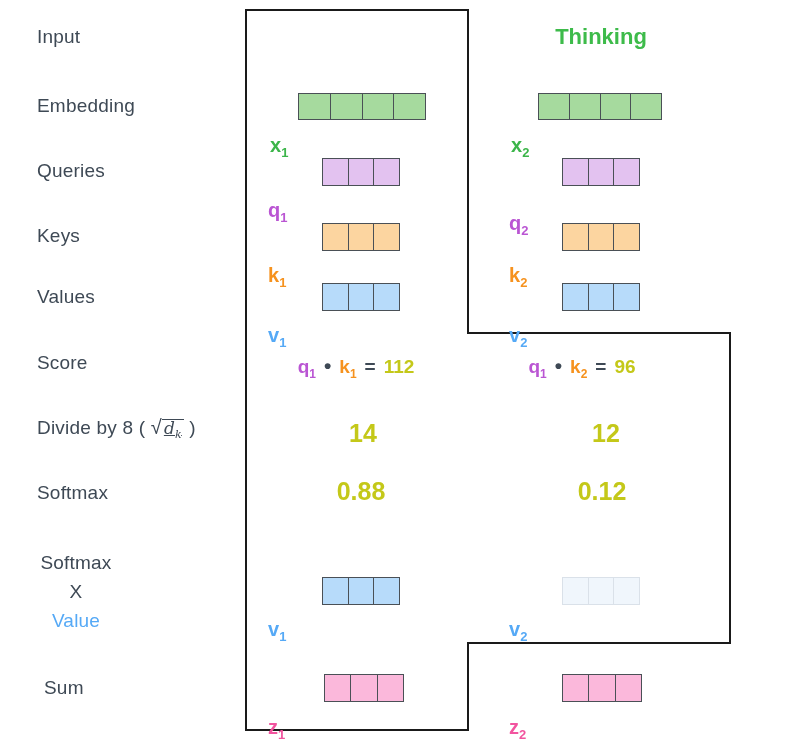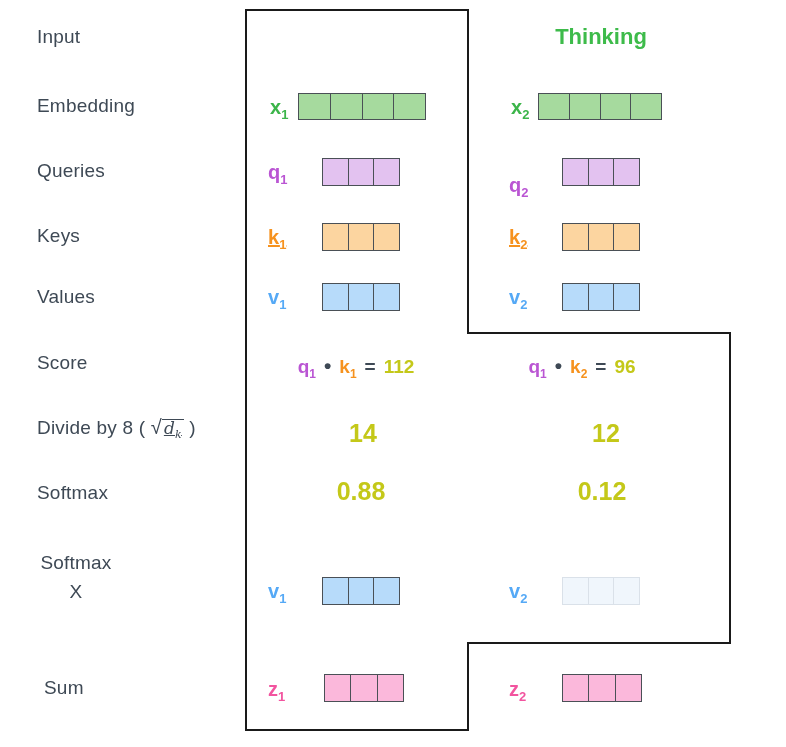--- a/index.html
+++ b/index.html
@@ -30,25 +30,26 @@
   
   .col-header {
     position:absolute; transform:translateX(-50%); color:var(--header-green);
     font-weight:700; font-size:22px; white-space:nowrap;
   }
 
   
   .vlabel {
     position:absolute; font-weight:700; font-size:20px; white-space:nowrap;
     line-height:22px;
+    margin-top:38px;
   }
   .vlabel sub { font-size:13px; font-weight:700; }
   .lbl-green  { color:var(--green-label); }
   .lbl-purple { color:var(--purple-label); }
-  .lbl-orange { color:var(--orange-label);text-decoration:underline; }
+  .lbl-orange { color:var(--orange-label); }
   .lbl-blue   { color:var(--blue-label); }
   .lbl-pink   { color:var(--pink-label); }
 
   
   .vbox {
     position:absolute; display:flex; box-sizing:border-box;
     border:1.5px solid var(--box-border);
   }
   .vbox .cell { flex:1; border-right:1.5px solid var(--box-border); }
   .vbox .cell:last-child { border-right:none; }
@@ -98,20 +99,21 @@
     <span>Divide by 8 (</span>
     <span class="math"><span class="radical">√</span><span class="dk-over"><span>d</span><sub>k</sub></span></span>
     <span>)</span>
   </div>
 
   <div class="rowlabel" style="left:37px; top:482px">Softmax</div>
 
   <div class="rowlabel softmax-block" style="left:30px; top:548px; width:92px">
     <div>Softmax</div>
     <div>X</div>
+    <div class="blue-line">Value</div>
   </div>
 
   <div class="rowlabel" style="left:44px; top:677px">Sum</div>
 
   <div class="col-header" style="left:601px; top:24px">Thinking</div>
 
   <span class="vlabel lbl-green" style="left:270px; top:96px"><span>x</span><sub>1</sub></span>
   <div class="vbox box-green" style="left:298px; top:93px; width:128px; height:27px">
       <div class="cell"></div>
       <div class="cell"></div>

